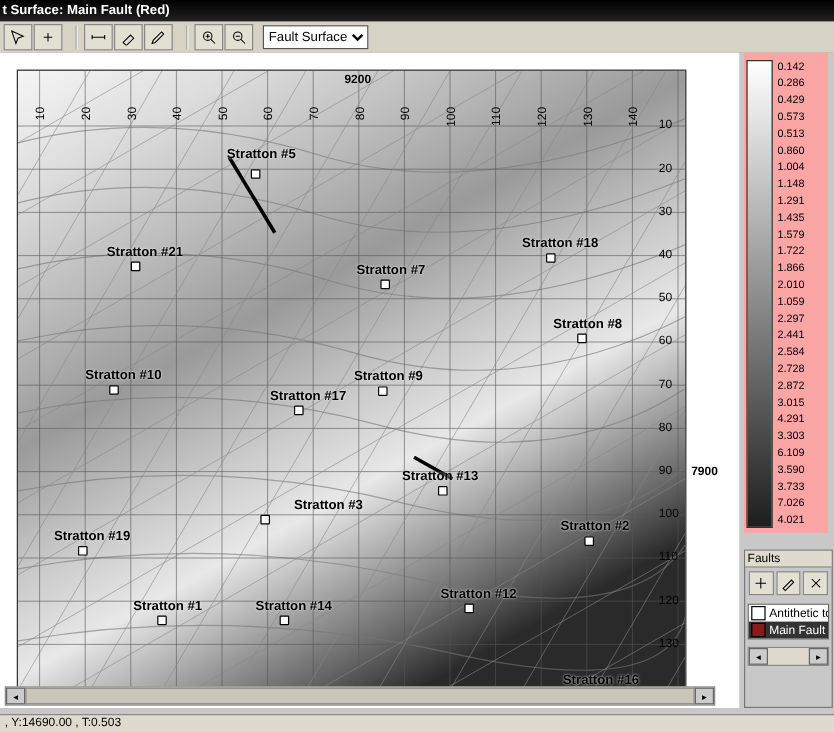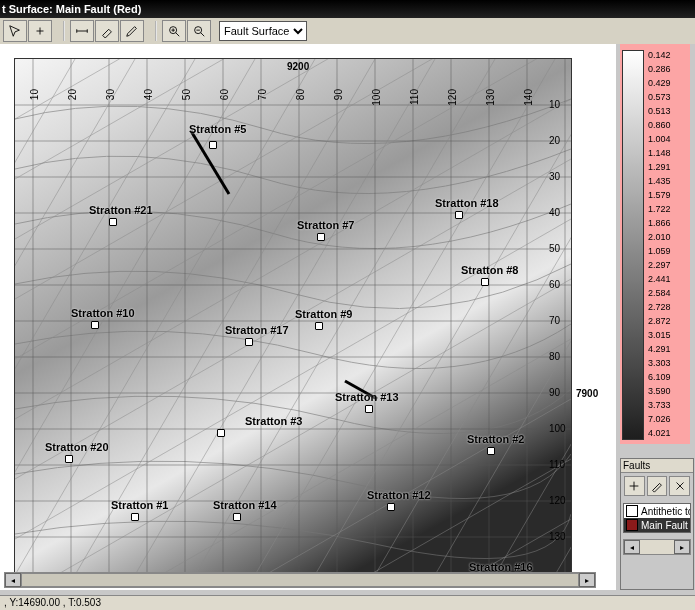--- a/index.html
+++ b/index.html
@@ -266,21 +266,21 @@
           <div class="well" style="left: 56px; top: 248px;">Stratton #10</div>
           <div class="wmark" style="left: 76px; top: 262px;"></div>
           <div class="well" style="left: 280px; top: 249px;">Stratton #9</div>
           <div class="wmark" style="left: 300px; top: 263px;"></div>
           <div class="well" style="left: 210px; top: 265px;">Stratton #17</div>
           <div class="wmark" style="left: 230px; top: 279px;"></div>
           <div class="well" style="left: 182px; top: 356px; margin-left: 48px;">Stratton #3</div>
           <div class="wmark" style="left: 202px; top: 370px;"></div>
           <div class="well" style="left: 320px; top: 332px;">Stratton #13</div>
           <div class="wmark" style="left: 350px; top: 346px;"></div>
-          <div class="well" style="left: 30px; top: 382px;">Stratton #20</div>
+          <div class="well" style="left: 30px; top: 382px;">Stratton #19</div>
           <div class="wmark" style="left: 50px; top: 396px;"></div>
           <div class="well" style="left: 452px; top: 374px;">Stratton #2</div>
           <div class="wmark" style="left: 472px; top: 388px;"></div>
           <div class="well" style="left: 96px; top: 440px;">Stratton #1</div>
           <div class="wmark" style="left: 116px; top: 454px;"></div>
           <div class="well" style="left: 198px; top: 440px;">Stratton #14</div>
           <div class="wmark" style="left: 218px; top: 454px;"></div>
           <div class="well" style="left: 352px; top: 430px; text-align: center;">Stratton #12</div>
           <div class="wmark" style="left: 372px; top: 444px;"></div>
           <div class="well" style="left: 454px; top: 502px;">Stratton #16</div>

